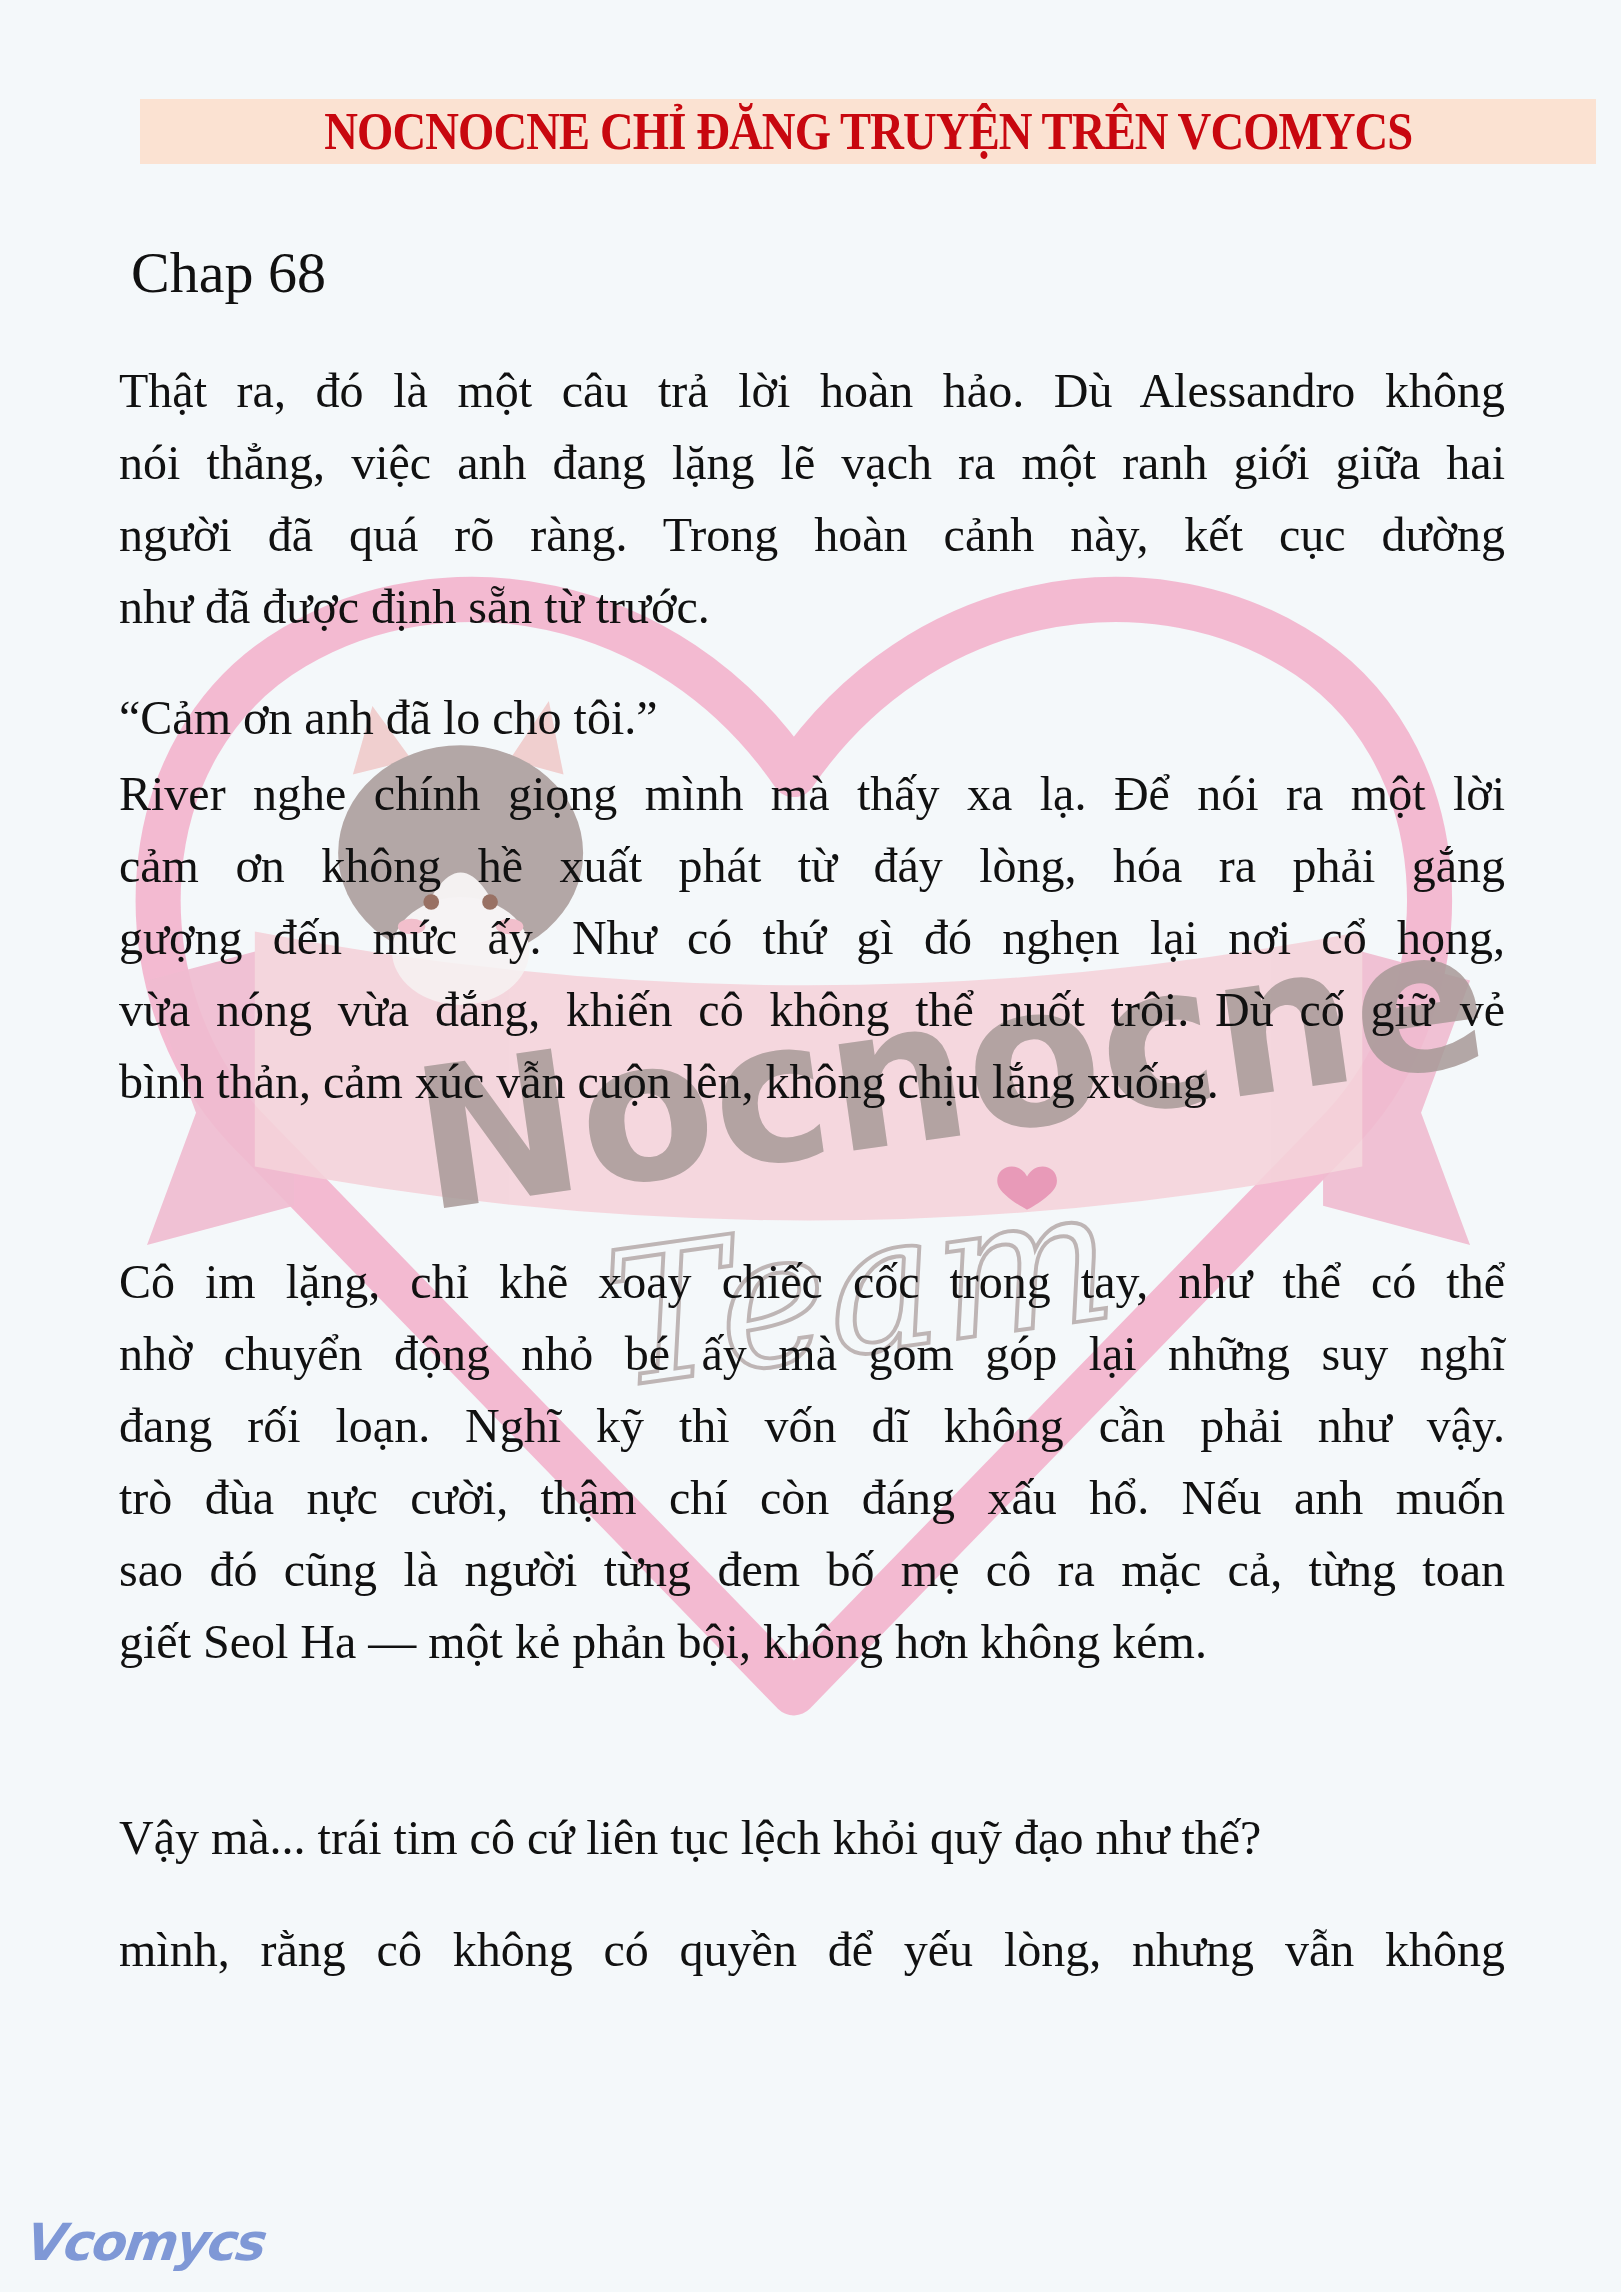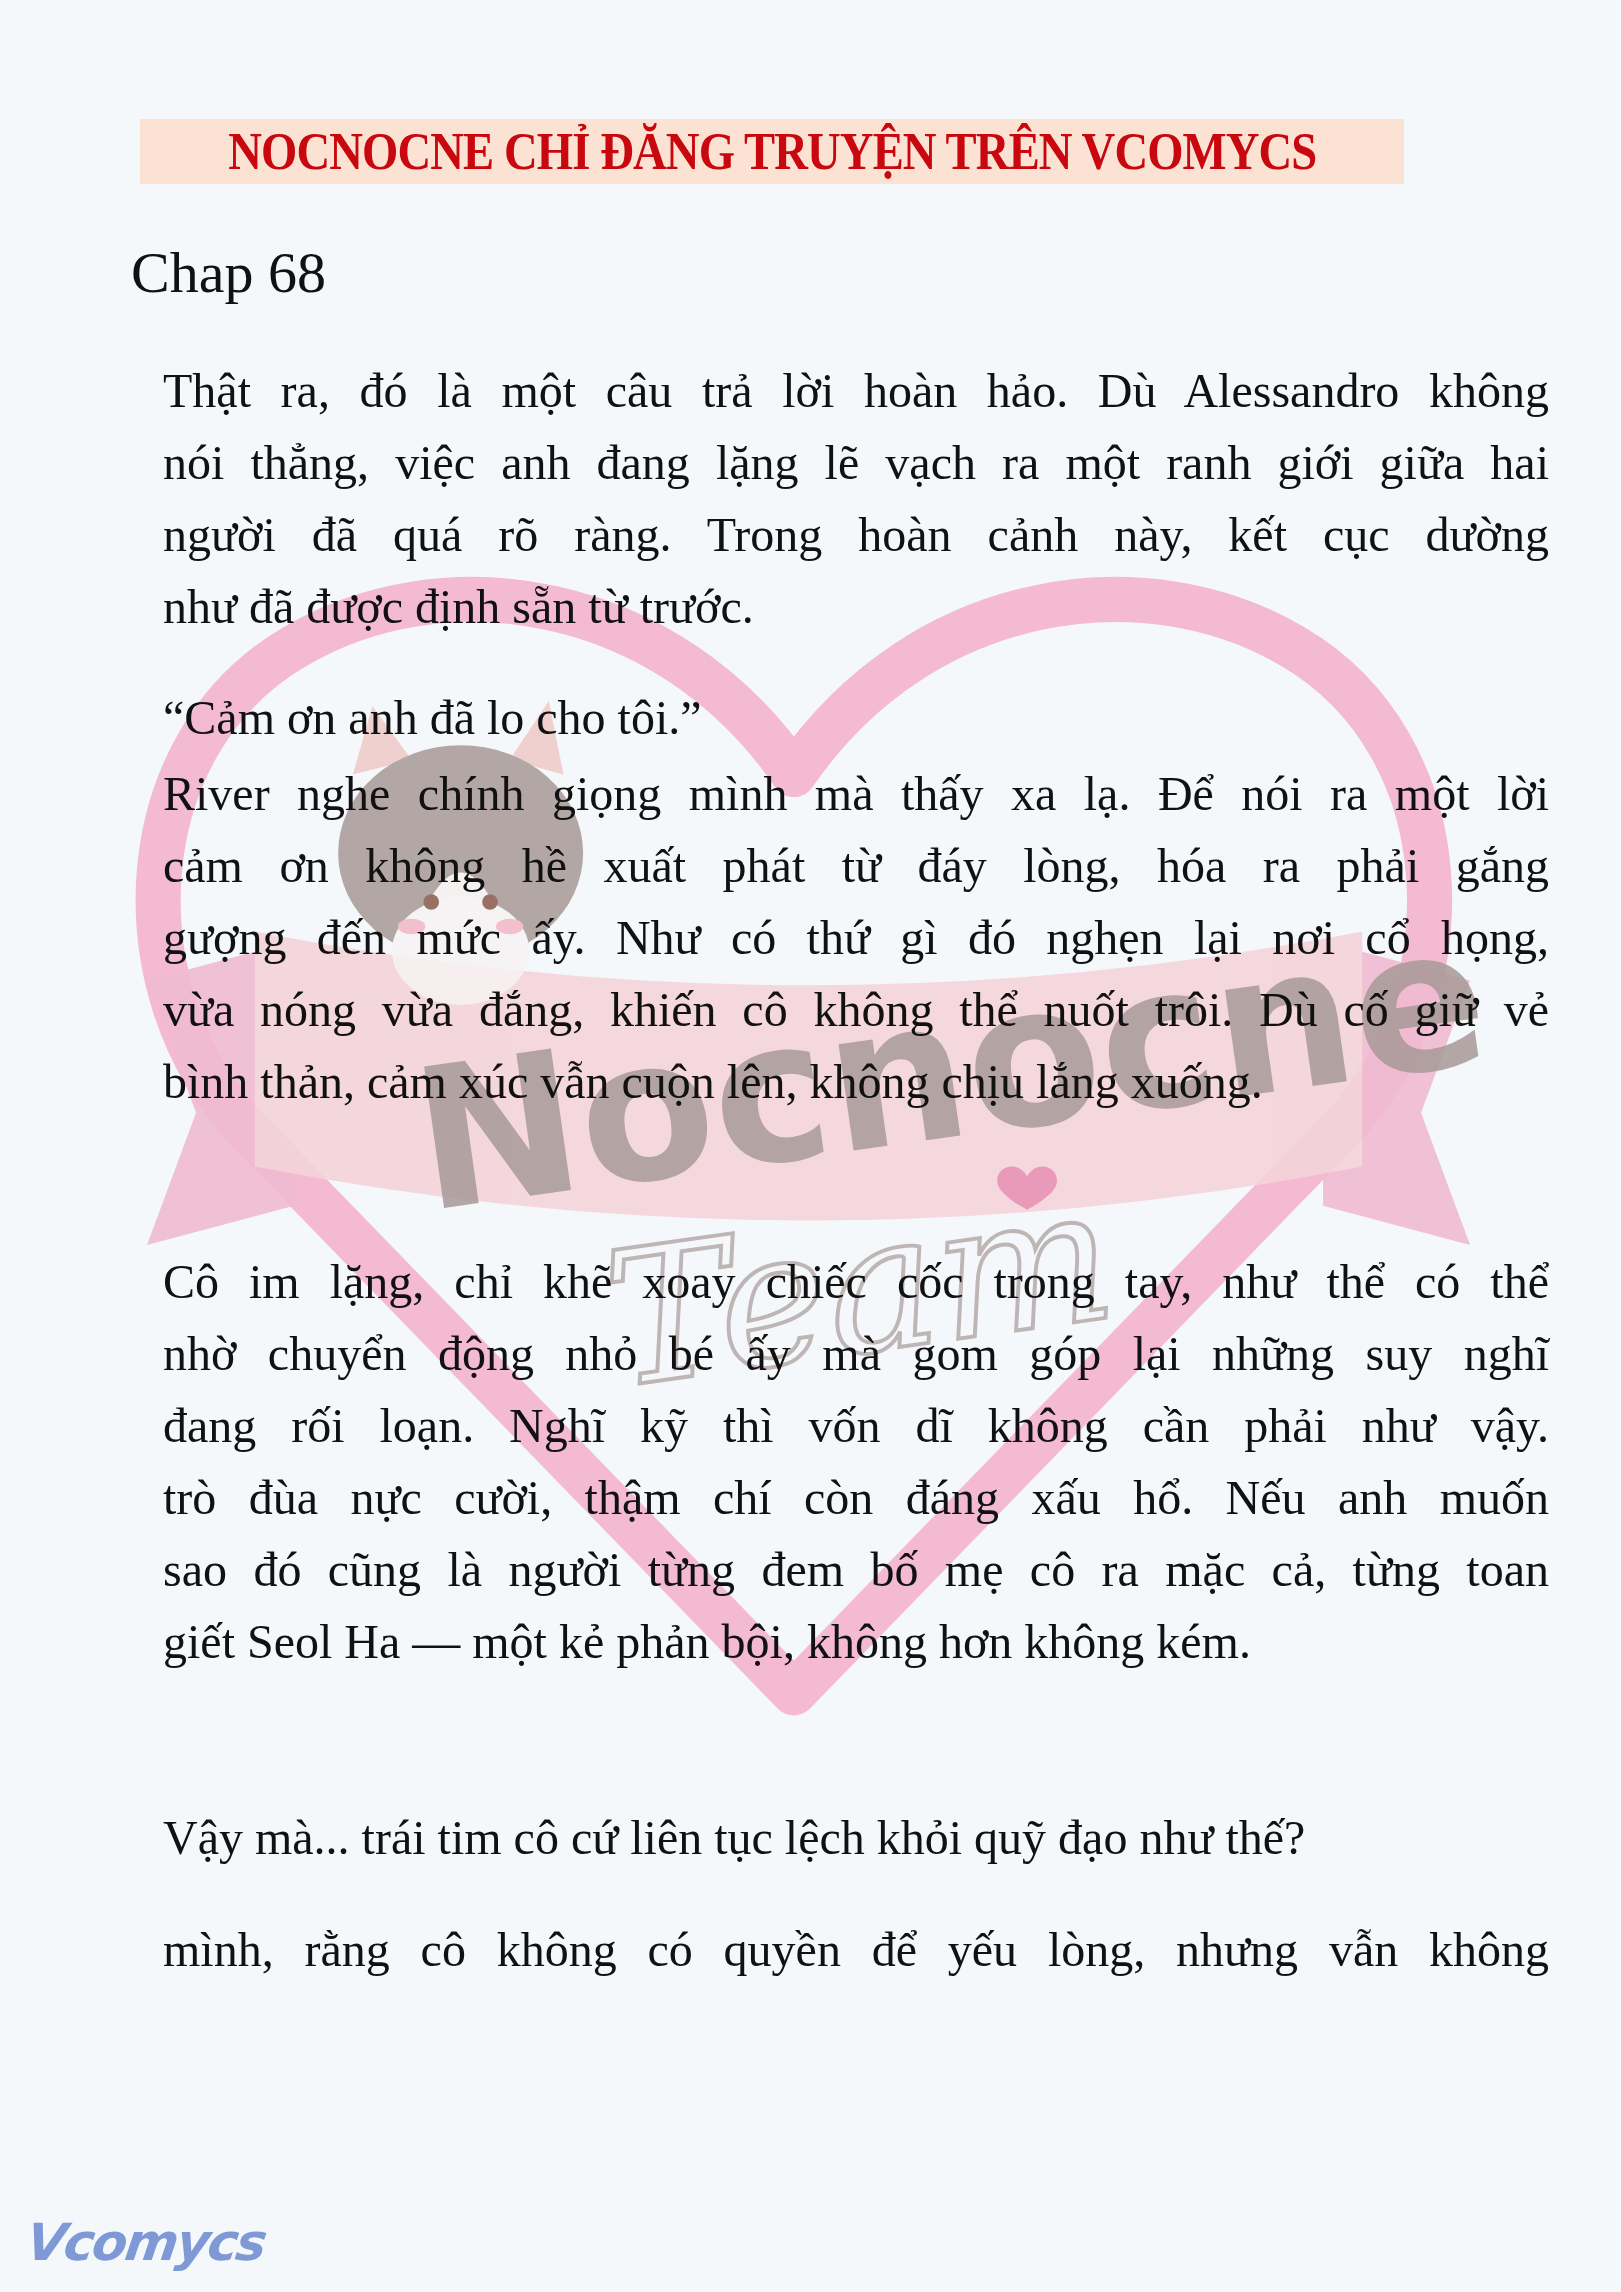--- a/index.html
+++ b/index.html
@@ -5,40 +5,38 @@
   html, body { margin: 0; padding: 0; }
   body {
     width: 1621px; height: 2293px; overflow: hidden;
     background: #f4f8fa;
     position: relative;
     font-family: "Liberation Serif", "DejaVu Serif", serif;
     color: #111;
   }
   .watermark { position: absolute; left: 0; top: 0; width: 1621px; height: 2293px; pointer-events: none; z-index: 0; }
   .title-banner {
-    position: absolute; left: 140px; top: 99px; width: 1264px; height: 65px;
+    position: absolute; left: 140px; top: 99px; width: 1456px; height: 65px;
     background: #fbe2d2;
     display: flex; align-items: center; justify-content: center;
     z-index: 2;
-    margin-top: 20px;
   }
   .title-banner span {
     color: #c8070f; font-weight: bold; font-size: 53px;
     letter-spacing: -1px; white-space: nowrap;
     transform: scaleX(0.88); transform-origin: center;
     display: inline-block; line-height: 1;
   }
   .chapter {
     position: absolute; left: 131px; top: 243px;
     font-size: 58px; line-height: 59px; z-index: 2;
   }
   .body-text {
     position: absolute; left: 119px; width: 1386px; z-index: 2;
     font-size: 48px;
-    margin-left: 44px;
   }
   .line {
     height: 72px; line-height: 72px; white-space: nowrap;
     text-align: justify; text-align-last: justify;
     overflow: visible;
   }
   .line.last { text-align-last: left; }
   .logo {
     position: absolute; left: 27.4px; top: 2213px; z-index: 2;
     font-family: "DejaVu Sans", sans-serif; font-style: italic; font-weight: bold;

